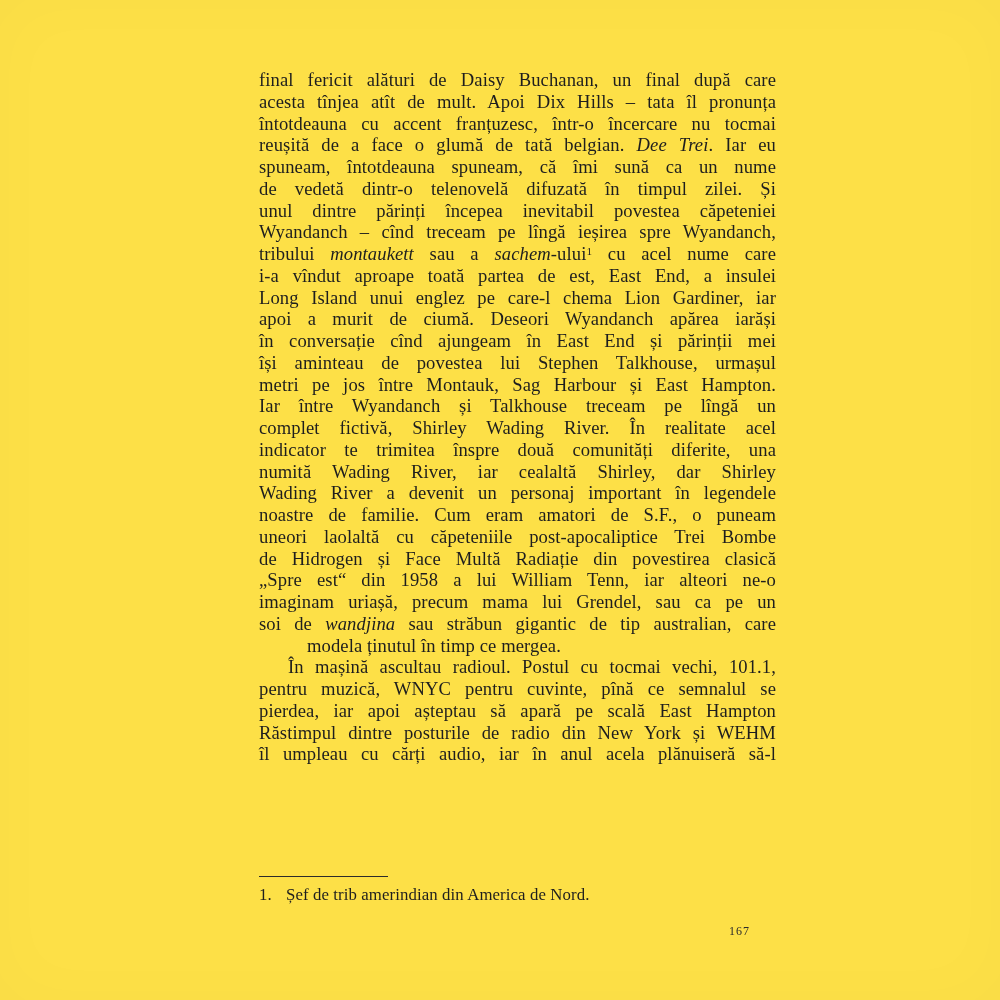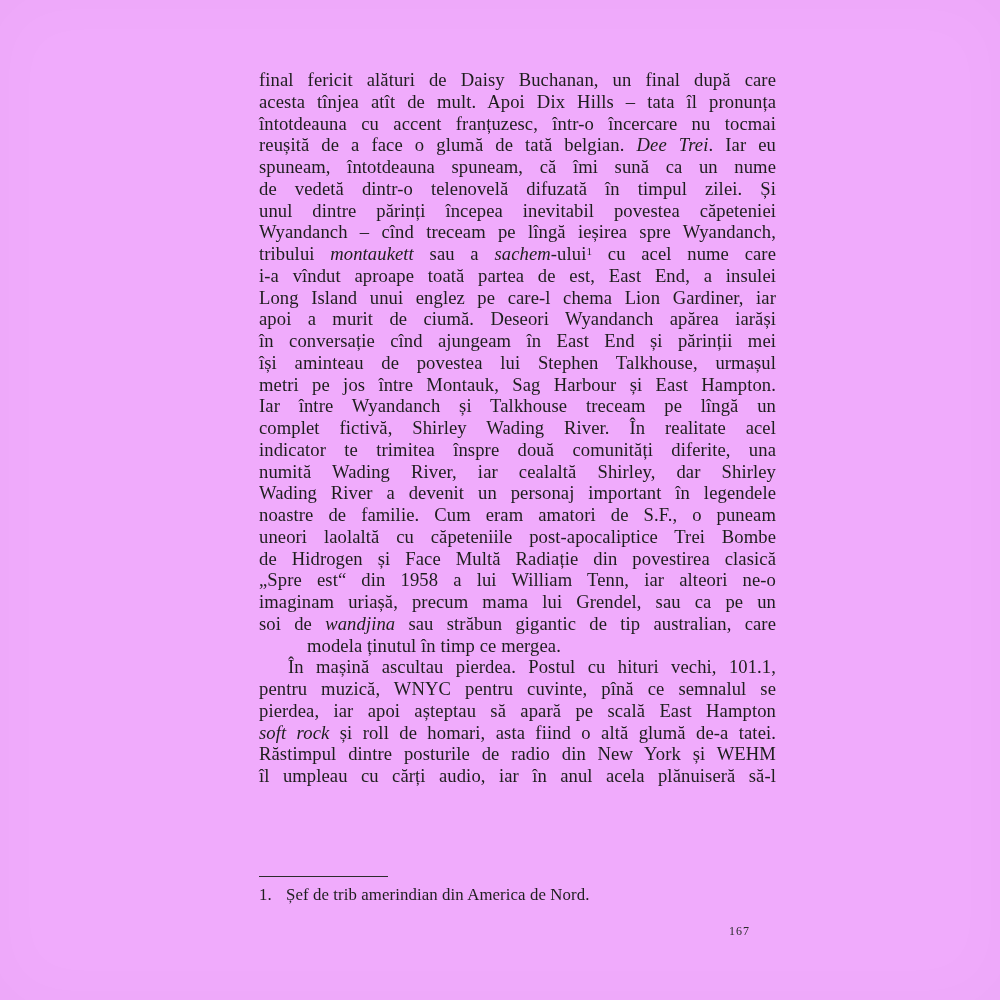--- a/index.html
+++ b/index.html
@@ -8,21 +8,21 @@
     background: #ffffff;
   }
   body {
     width: 1000px;
     height: 1000px;
   }
   .page {
     position: relative;
     width: 1000px;
     height: 1000px;
-    background: #f0abfc;
+    background: #fde047;
     box-shadow: inset 0 0 70px rgba(0,0,0,0.02);
     font-family: "Liberation Serif", serif;
     color: #1e1e1e;
     overflow: hidden;
   }
   .text-block {
     position: absolute;
     left: 259px;
     top: 69px;
     width: 517px;
@@ -114,24 +114,23 @@
       <div class="line">indicator te trimitea înspre două comunități diferite, una</div>
       <div class="line">numită Wading River, iar cealaltă Shirley, dar Shirley</div>
       <div class="line">Wading River a devenit un personaj important în legendele</div>
       <div class="line">noastre de familie. Cum eram amatori de S.F., o puneam</div>
       <div class="line">uneori laolaltă cu căpeteniile post-apocaliptice Trei Bombe</div>
       <div class="line">de Hidrogen și Face Multă Radiație din povestirea clasică</div>
       <div class="line">„Spre est“ din 1958 a lui William Tenn, iar alteori ne-o</div>
       <div class="line">imaginam uriașă, precum mama lui Grendel, sau ca pe un</div>
       <div class="line">soi de <i>wandjina</i> sau străbun gigantic de tip australian, care</div>
       <div class="line para-end">modela ținutul în timp ce mergea.</div>
-      <div class="line indent">În mașină ascultau pierdea. Postul cu hituri vechi, 101.1,</div>
+      <div class="line indent">În mașină ascultau radioul. Postul cu tocmai vechi, 101.1,</div>
       <div class="line">pentru muzică, WNYC pentru cuvinte, pînă ce semnalul se</div>
       <div class="line">pierdea, iar apoi așteptau să apară pe scală East Hampton</div>
-      <div class="line"><i>soft rock</i> și roll de homari, asta fiind o altă glumă de-a tatei.</div>
       <div class="line">Răstimpul dintre posturile de radio din New York și WEHM</div>
       <div class="line">îl umpleau cu cărți audio, iar în anul acela plănuiseră să-l</div>
     </div>
 
   <div class="footnote">
     <div class="fn-rule"></div>
     <div class="fn-line">
       <span class="fn-marker">1.</span>
       <span class="fn-text">Șef de trib amerindian din America de Nord.</span>
     </div>

